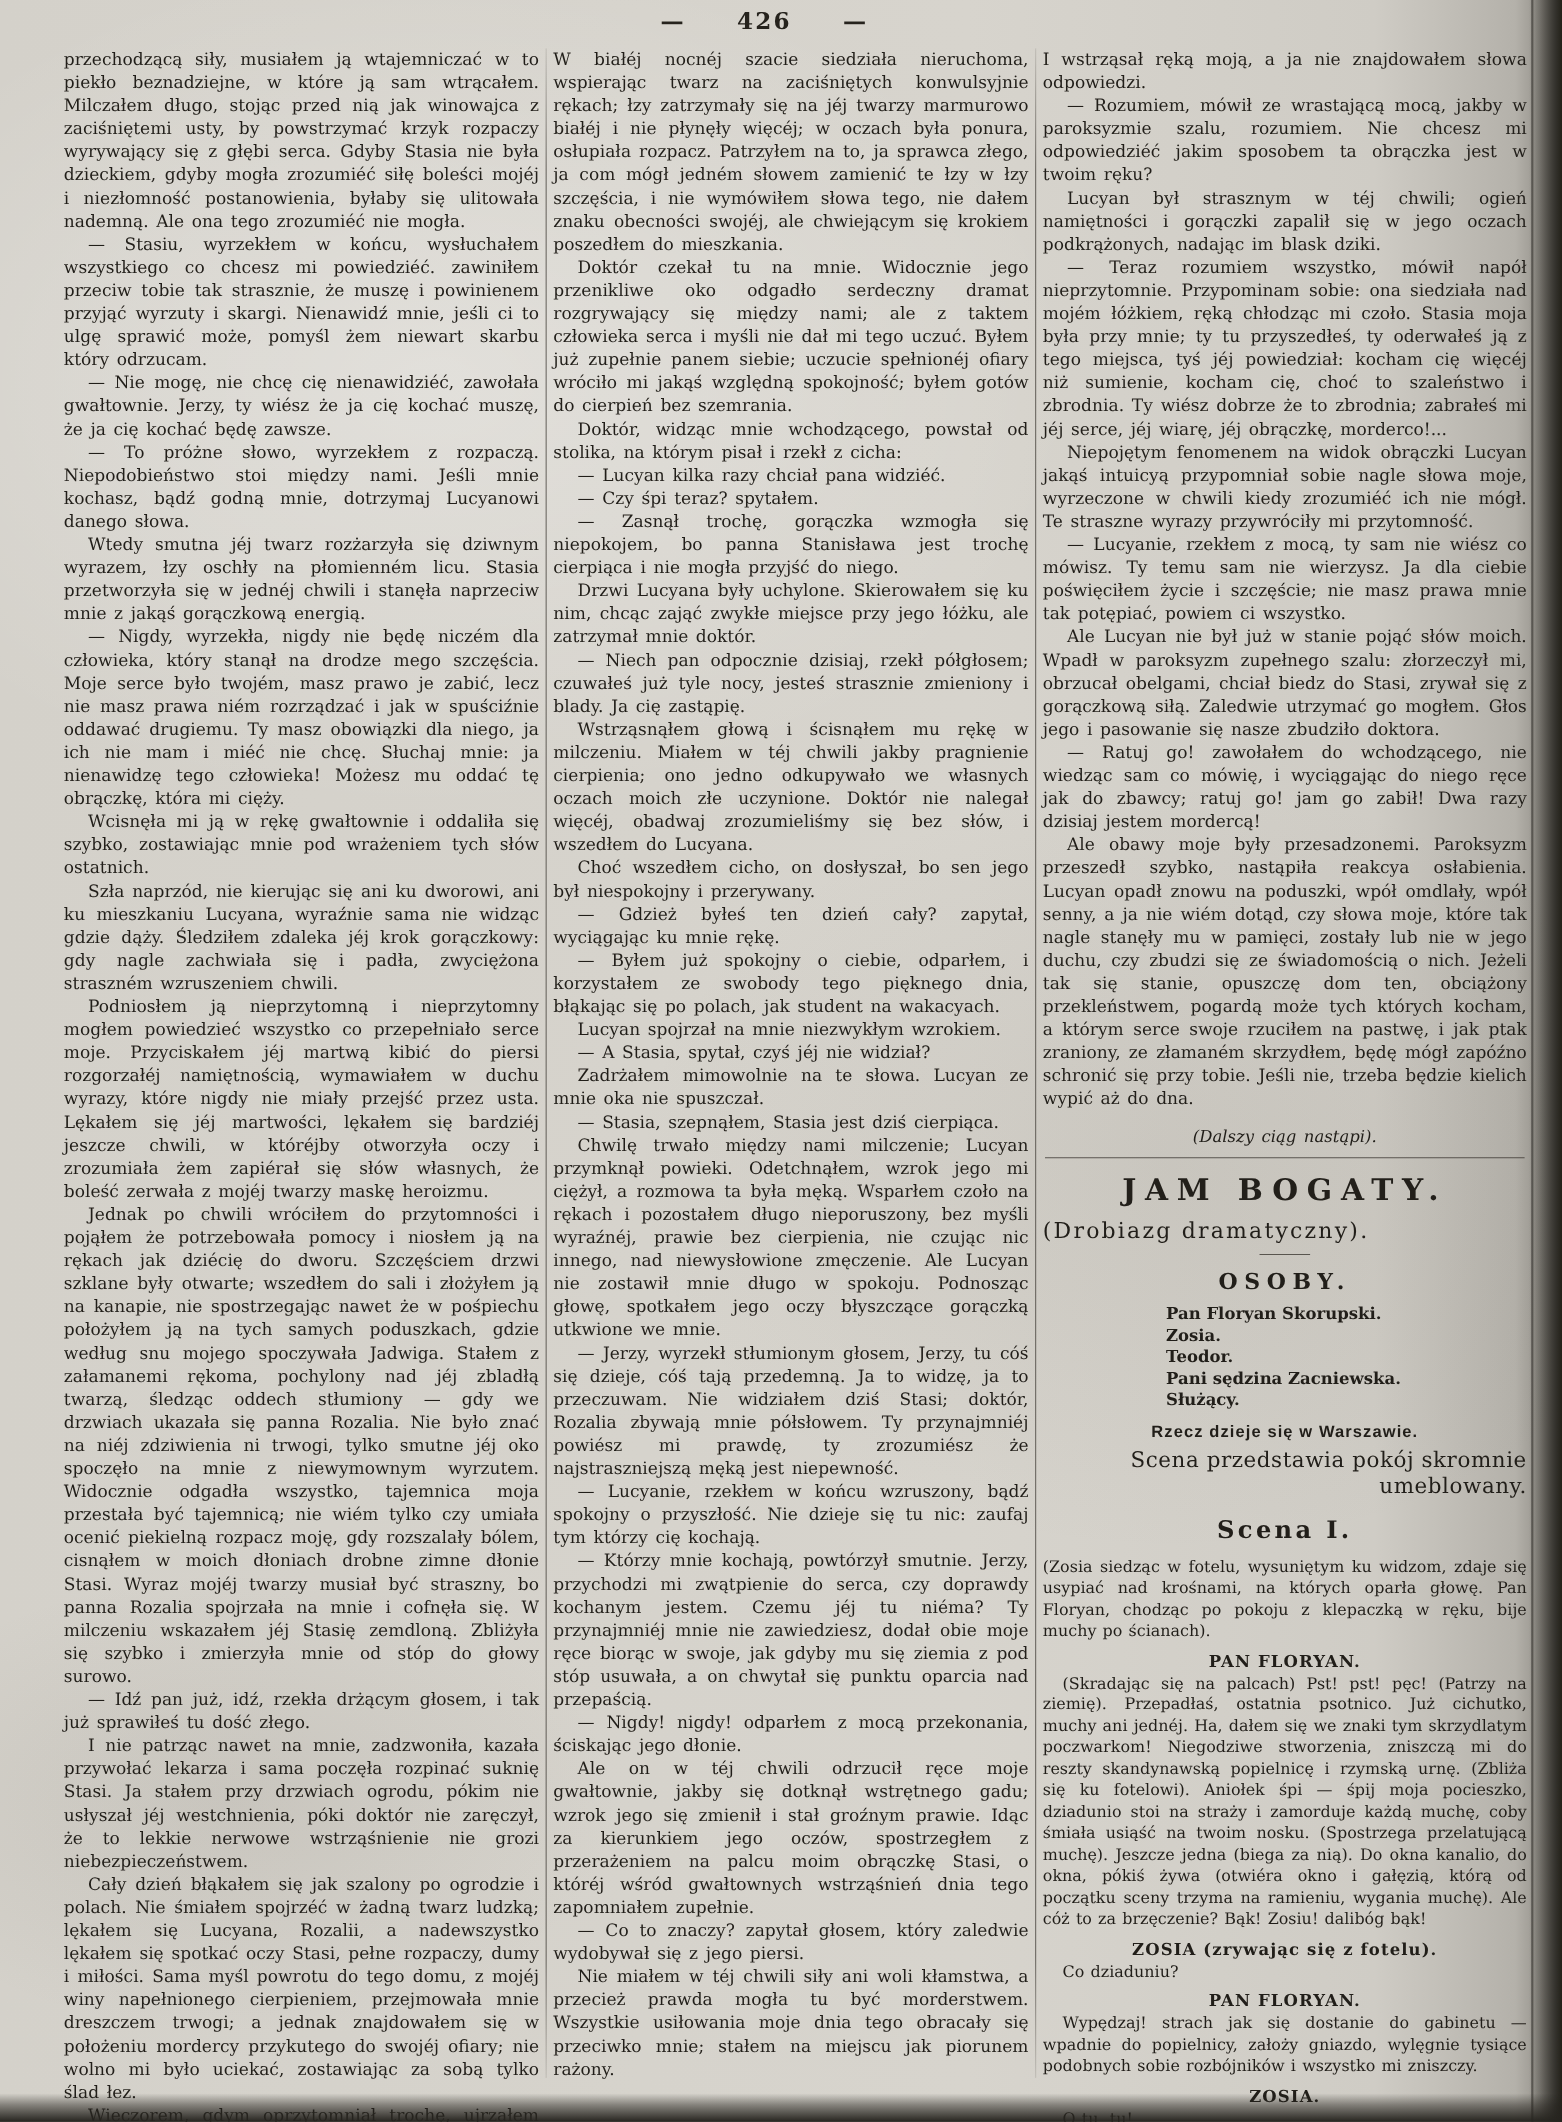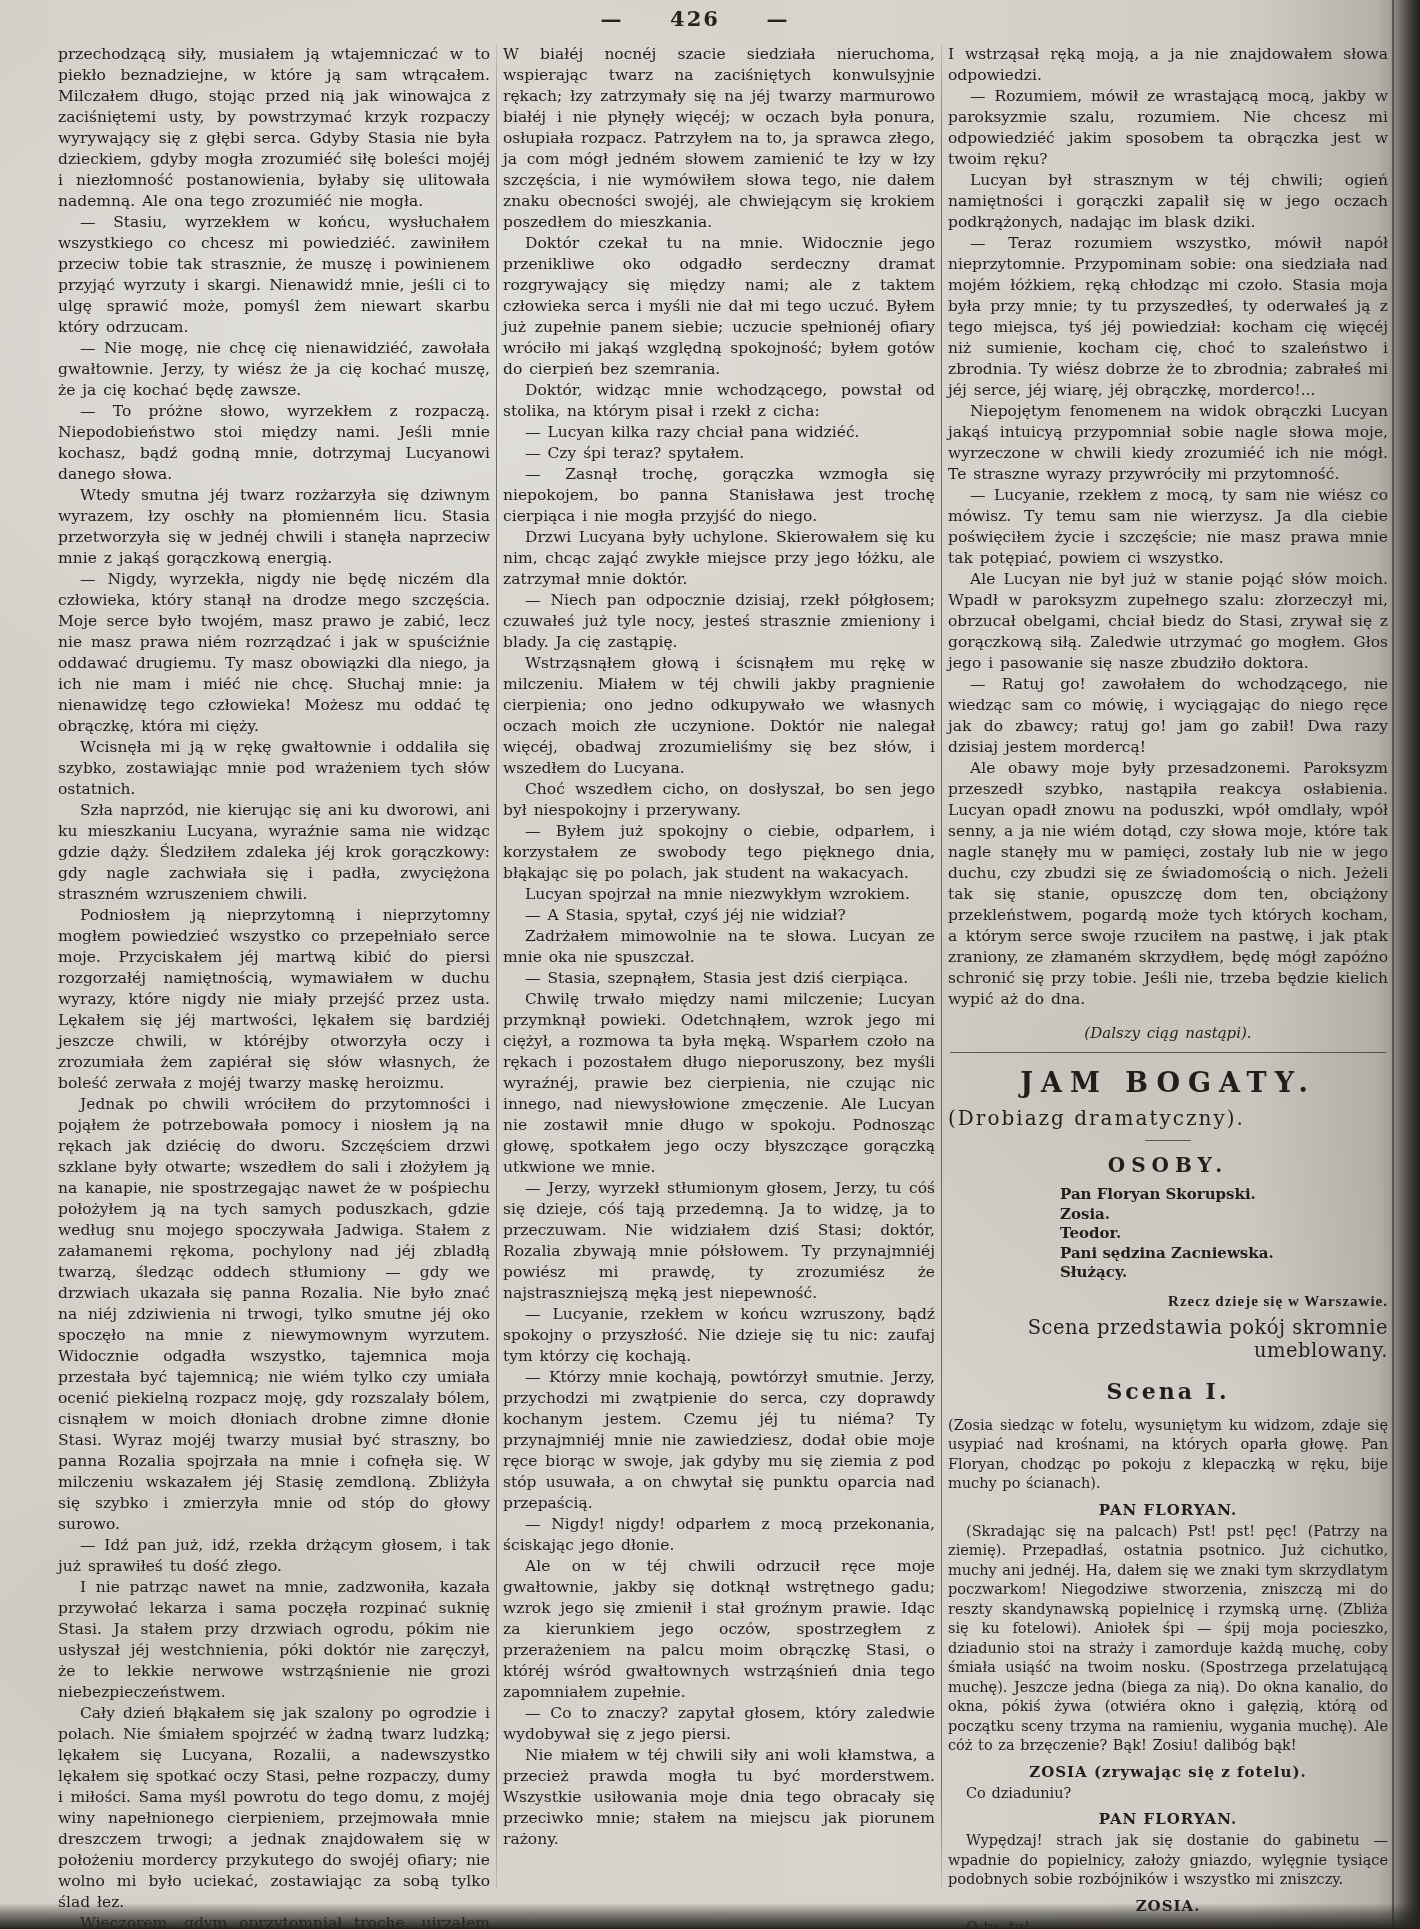--- a/index.html
+++ b/index.html
@@ -54,22 +54,22 @@
   }
   .small-rule{
     width:46px;border-top:1.5px solid rgba(60,56,50,0.8);margin:10px auto 12px;
   }
   .cast-heading{
     text-align:center;font-size:20px;letter-spacing:6px;margin:0 0 8px;font-weight:bold;
   }
   .cast-list{padding-left:112px;font-weight:bold;}
   .cast-item{font-size:15px;line-height:19.5px;}
   .setting-line{
-    text-align:right;font-weight:bold;font-size:15px;
-    letter-spacing:1px;margin:10px 0 6px;font-family:Liberation Serif, serif;
+    text-align:center;font-weight:bold;font-size:15px;
+    letter-spacing:1px;margin:10px 0 6px;font-family:Liberation Sans, sans-serif;
   }
   .scene-description{
     text-align:right;font-size:19.5px;margin:6px 0 2px;letter-spacing:0.5px;
   }
   .scene-heading{
     text-align:center;font-size:22px;font-weight:bold;
     letter-spacing:3px;margin:16px 0 12px;
   }
   .stage-dir{
     margin:0 0 6px;text-align:justify;text-indent:0;
@@ -130,20 +130,21 @@
         <p class="para">W białéj nocnéj szacie siedziała nieruchoma, wspierając twarz na zaciśniętych konwulsyjnie rękach; łzy zatrzymały się na jéj twarzy marmurowo białéj i nie płynęły więcéj; w oczach była ponura, osłupiała rozpacz. Patrzyłem na to, ja sprawca złego, ja com mógł jedném słowem zamienić te łzy w łzy szczęścia, i nie wymówiłem słowa tego, nie dałem znaku obecności swojéj, ale chwiejącym się krokiem poszedłem do mieszkania.</p>
         <p class="para">Doktór czekał tu na mnie. Widocznie jego przenikliwe oko odgadło serdeczny dramat rozgrywający się między nami; ale z taktem człowieka serca i myśli nie dał mi tego uczuć. Byłem już zupełnie panem siebie; uczucie spełnionéj ofiary wróciło mi jakąś względną spokojność; byłem gotów do cierpień bez szemrania.</p>
         <p class="para">Doktór, widząc mnie wchodzącego, powstał od stolika, na którym pisał i rzekł z cicha:</p>
         <p class="para">— Lucyan kilka razy chciał pana widziéć.</p>
         <p class="para">— Czy śpi teraz? spytałem.</p>
         <p class="para">— Zasnął trochę, gorączka wzmogła się niepokojem, bo panna Stanisława jest trochę cierpiąca i nie mogła przyjść do niego.</p>
         <p class="para">Drzwi Lucyana były uchylone. Skierowałem się ku nim, chcąc zająć zwykłe miejsce przy jego łóżku, ale zatrzymał mnie doktór.</p>
         <p class="para">— Niech pan odpocznie dzisiaj, rzekł półgłosem; czuwałeś już tyle nocy, jesteś strasznie zmieniony i blady. Ja cię zastąpię.</p>
         <p class="para">Wstrząsnąłem głową i ścisnąłem mu rękę w milczeniu. Miałem w téj chwili jakby pragnienie cierpienia; ono jedno odkupywało we własnych oczach moich złe uczynione. Doktór nie nalegał więcéj, obadwaj zrozumieliśmy się bez słów, i wszedłem do Lucyana.</p>
         <p class="para">Choć wszedłem cicho, on dosłyszał, bo sen jego był niespokojny i przerywany.</p>
+        <p class="para">— Gdzież byłeś ten dzień cały? zapytał, wyciągając ku mnie rękę.</p>
         <p class="para">— Byłem już spokojny o ciebie, odparłem, i korzystałem ze swobody tego pięknego dnia, błąkając się po polach, jak student na wakacyach.</p>
         <p class="para">Lucyan spojrzał na mnie niezwykłym wzrokiem.</p>
         <p class="para">— A Stasia, spytał, czyś jéj nie widział?</p>
         <p class="para">Zadrżałem mimowolnie na te słowa. Lucyan ze mnie oka nie spuszczał.</p>
         <p class="para">— Stasia, szepnąłem, Stasia jest dziś cierpiąca.</p>
         <p class="para">Chwilę trwało między nami milczenie; Lucyan przymknął powieki. Odetchnąłem, wzrok jego mi ciężył, a rozmowa ta była męką. Wsparłem czoło na rękach i pozostałem długo nieporuszony, bez myśli wyraźnéj, prawie bez cierpienia, nie czując nic innego, nad niewysłowione zmęczenie. Ale Lucyan nie zostawił mnie długo w spokoju. Podnosząc głowę, spotkałem jego oczy błyszczące gorączką utkwione we mnie.</p>
         <p class="para">— Jerzy, wyrzekł stłumionym głosem, Jerzy, tu cóś się dzieje, cóś tają przedemną. Ja to widzę, ja to przeczuwam. Nie widziałem dziś Stasi; doktór, Rozalia zbywają mnie półsłowem. Ty przynajmniéj powiész mi prawdę, ty zrozumiész że najstraszniejszą męką jest niepewność.</p>
         <p class="para">— Lucyanie, rzekłem w końcu wzruszony, bądź spokojny o przyszłość. Nie dzieje się tu nic: zaufaj tym którzy cię kochają.</p>
         <p class="para">— Którzy mnie kochają, powtórzył smutnie. Jerzy, przychodzi mi zwątpienie do serca, czy doprawdy kochanym jestem. Czemu jéj tu niéma? Ty przynajmniéj mnie nie zawiedziesz, dodał obie moje ręce biorąc w swoje, jak gdyby mu się ziemia z pod stóp usuwała, a on chwytał się punktu oparcia nad przepaścią.</p>
         <p class="para">— Nigdy! nigdy! odparłem z mocą przekonania, ściskając jego dłonie.</p>

